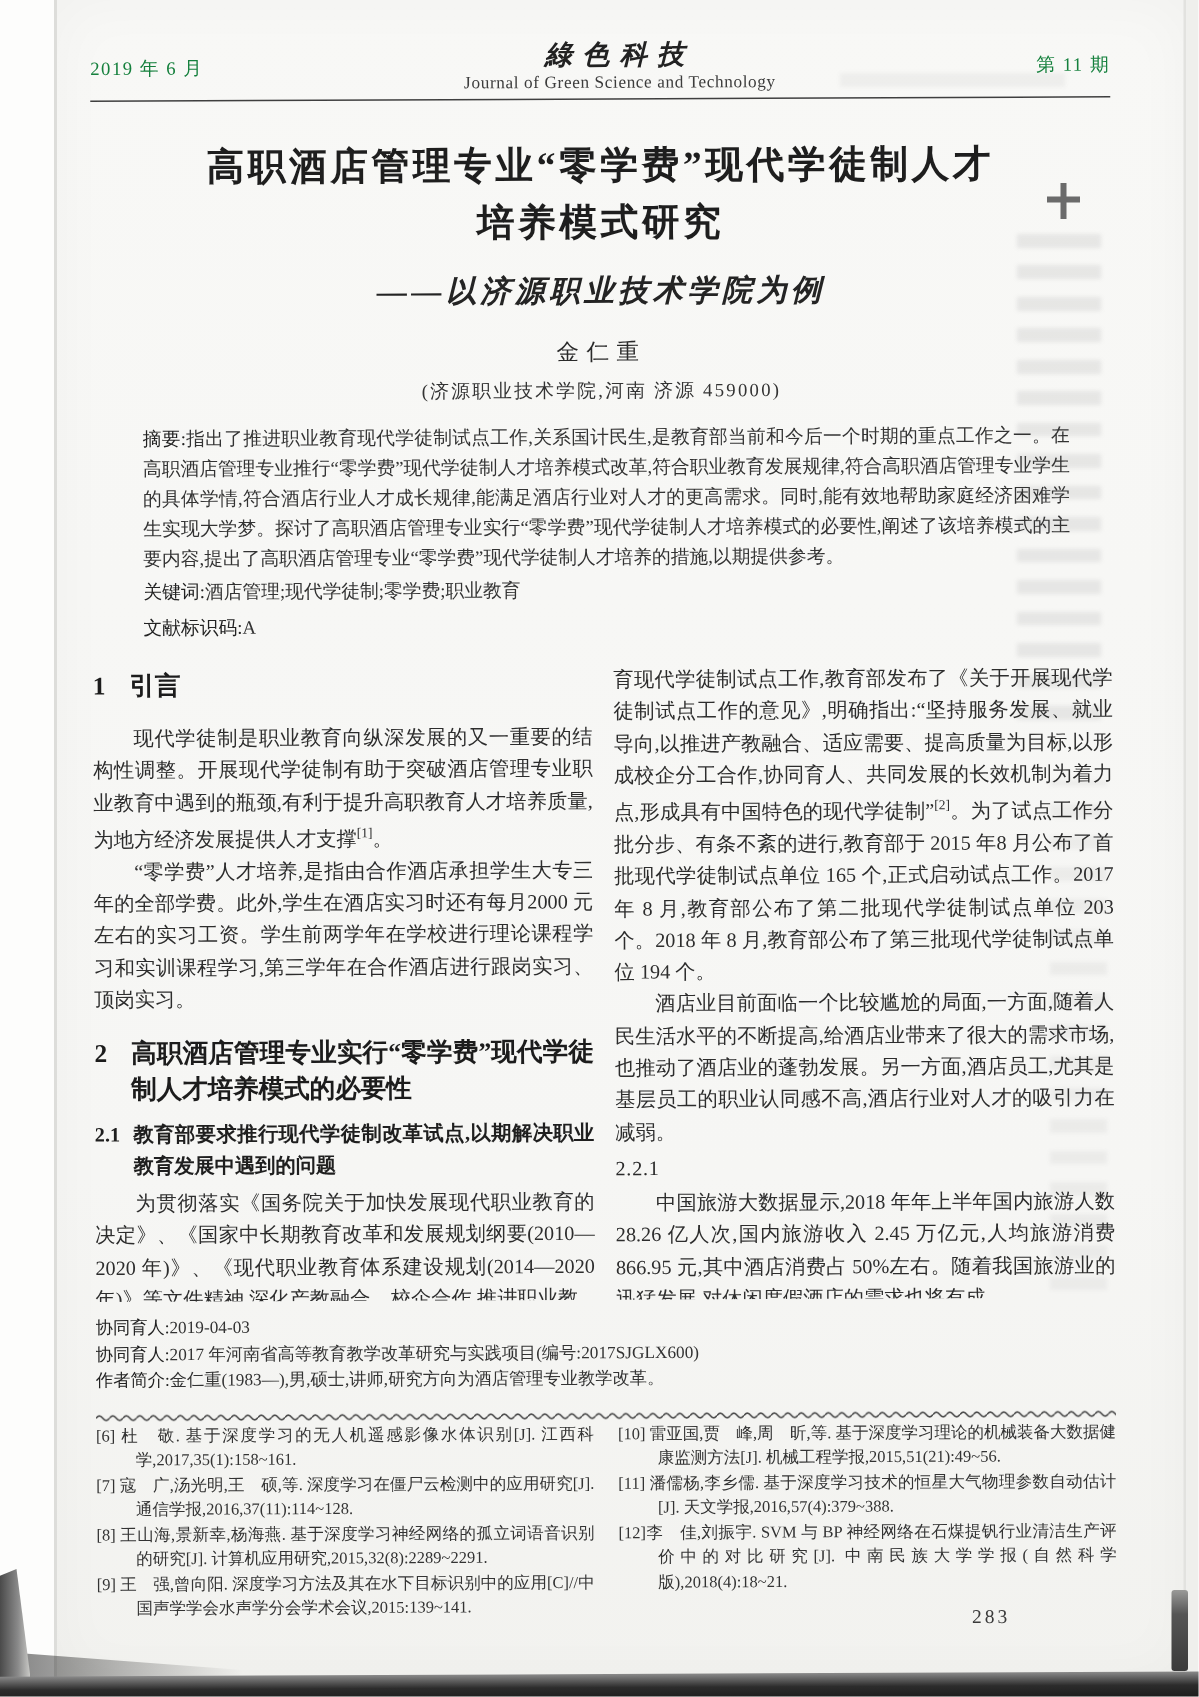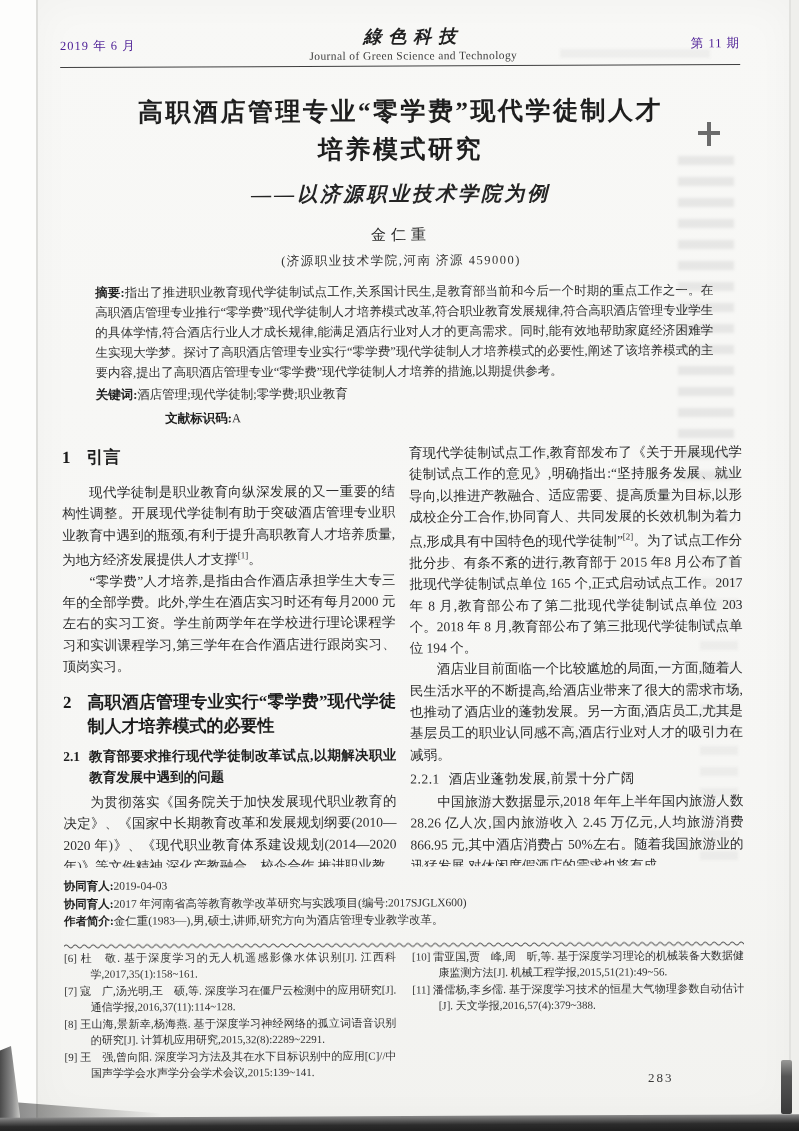--- a/index.html
+++ b/index.html
@@ -47,38 +47,38 @@
   .ghost-cross{position:absolute;opacity:.75;filter:blur(.4px);}
   .ghost-cross::before{content:"";position:absolute;left:0;top:9px;width:22px;height:4px;background:#3d3d3d;}
   .ghost-cross::after{content:"";position:absolute;left:9px;top:0;width:4px;height:24px;background:#3d3d3d;}
   
   .content{
     position:absolute;left:60px;top:26px;width:680px;
     transform:rotate(-0.25deg);transform-origin:top left;
   }
   
   .jheader{display:flex;align-items:flex-start;justify-content:space-between;}
-  .jh-date,.jh-issue{font-size:12.5px;color:#4c1d95;padding-top:12px;letter-spacing:1px;}
+  .jh-date,.jh-issue{font-size:12.5px;color:#15803d;padding-top:12px;letter-spacing:1px;}
   .jh-center{text-align:center;flex:1;}
   .jh-cn{font-size:18px;font-weight:bold;font-style:italic;letter-spacing:7px;color:#222;}
   .jh-en{font-size:11.5px;color:#3c3c3c;margin-top:1px;letter-spacing:.4px;}
   .jh-rule{border:none;border-top:1.6px solid #3f3f3f;margin:4px 0 0 0;}
   
   .title-block{text-align:center;margin-top:26px;}
   .t1{font-size:25px;font-weight:700;letter-spacing:2.5px;color:#1e1e1e;line-height:38px;}
   .t-sub{font-size:20px;font-weight:700;font-style:italic;letter-spacing:3px;color:#242424;margin-top:12px;}
   .author{font-size:15px;letter-spacing:5px;margin-top:18px;color:#2a2a2a;}
   .affil{font-size:12.5px;letter-spacing:1.5px;margin-top:8px;color:#333;}
   
   .meta-block{margin:12px 28px 0 34px;font-size:12.5px;line-height:20px;color:#333;text-align:justify;}
-  .lbl{font-weight:700;color:#222;}
+  .lbl{font-weight:400;color:#222;}
   .kw-line{margin-top:2px;}
   .clc-row{display:flex;margin:6px 28px 0 34px;font-size:12.5px;color:#333;}
   .clc-row .seg1{width:220px;}
-  .clc-row .seg2{width:215px;text-align:center;}
+  .clc-row .seg2{width:215px;}
   
   .columns{display:flex;gap:14px;margin-top:16px;height:424px;overflow:hidden;}
   .col{width:333px;font-size:13.5px;line-height:21.3px;text-align:justify;color:#2d2d2d;}
   .col p{margin:0;text-indent:2em;}
   .h1{font-size:17px;font-weight:700;color:#1c1c1c;display:flex;gap:16px;margin:2px 0 12px 0;line-height:24px;}
   .h1.second{margin:14px 0 8px 0;}
   .h2{font-weight:700;display:flex;gap:9px;margin:6px 0 4px 0;color:#1f1f1f;line-height:20.5px;}
   .h3{display:flex;gap:9px;margin:3px 0 2px 0;color:#2a2a2a;letter-spacing:.5px;line-height:21px;}
   sup{font-size:9px;}
   
@@ -150,21 +150,20 @@
         <span>2.1</span>
         <span>教育部要求推行现代学徒制改革试点,以期解决职业教育发展中遇到的问题</span>
       </div>
       <p>为贯彻落实《国务院关于加快发展现代职业教育的决定》、《国家中长期教育改革和发展规划纲要(2010—2020 年)》、《现代职业教育体系建设规划(2014—2020年)》等文件精神,深化产教融合、校企合作,推进职业教</p>
     </div>
     <div class="col">
       <p style="text-indent:0;"><span>育现代学徒制试点工作,教育部发布了《关于开展现代学徒制试点工作的意见》,明确指出:“坚持服务发展、就业导向,以推进产教融合、适应需要、提高质量为目标,以形成校企分工合作,协同育人、共同发展的长效机制为着力点,形成具有中国特色的现代学徒制”</span><sup>[2]</sup><span>。为了试点工作分批分步、有条不紊的进行,教育部于 2015 年8 月公布了首批现代学徒制试点单位 165 个,正式启动试点工作。2017 年 8 月,教育部公布了第二批现代学徒制试点单位 203 个。2018 年 8 月,教育部公布了第三批现代学徒制试点单位 194 个。</span></p>
       <p>酒店业目前面临一个比较尴尬的局面,一方面,随着人民生活水平的不断提高,给酒店业带来了很大的需求市场,也推动了酒店业的蓬勃发展。另一方面,酒店员工,尤其是基层员工的职业认同感不高,酒店行业对人才的吸引力在减弱。</p>
       <div class="h3">
         <span>2.2.1</span>
-        <span>酒店业蓬勃发展,前景十分广阔</span>
       </div>
       <p>中国旅游大数据显示,2018 年年上半年国内旅游人数 28.26 亿人次,国内旅游收入 2.45 万亿元,人均旅游消费 866.95 元,其中酒店消费占 50%左右。随着我国旅游业的迅猛发展,对休闲度假酒店的需求也将有成</p>
     </div>
   </div>
 
   <div class="footnotes">
     <div class="row"><span class="lbl">协同育人:</span><span>2019-04-03</span></div>
     <div class="row"><span class="lbl">协同育人:</span><span>2017 年河南省高等教育教学改革研究与实践项目(编号:2017SJGLX600)</span></div>
     <div class="row"><span class="lbl">作者简介:</span><span>金仁重(1983—),男,硕士,讲师,研究方向为酒店管理专业教学改革。</span></div>
   </div>
@@ -183,20 +182,21 @@
   <div class="refs">
     <div class="ref-col">
       <p class="ref-item">[6] 杜　敬. 基于深度学习的无人机遥感影像水体识别[J]. 江西科学,2017,35(1):158~161.</p>
       <p class="ref-item">[7] 寇　广,汤光明,王　硕,等. 深度学习在僵尸云检测中的应用研究[J]. 通信学报,2016,37(11):114~128.</p>
       <p class="ref-item">[8] 王山海,景新幸,杨海燕. 基于深度学习神经网络的孤立词语音识别的研究[J]. 计算机应用研究,2015,32(8):2289~2291.</p>
       <p class="ref-item">[9] 王　强,曾向阳. 深度学习方法及其在水下目标识别中的应用[C]//中国声学学会水声学分会学术会议,2015:139~141.</p>
     </div>
     <div class="ref-col">
       <p class="ref-item">[10] 雷亚国,贾　峰,周　昕,等. 基于深度学习理论的机械装备大数据健康监测方法[J]. 机械工程学报,2015,51(21):49~56.</p>
       <p class="ref-item">[11] 潘儒杨,李乡儒. 基于深度学习技术的恒星大气物理参数自动估计[J]. 天文学报,2016,57(4):379~388.</p>
+      <p class="ref-item">[12]李　佳,刘振宇. SVM 与 BP 神经网络在石煤提钒行业清洁生产评价中的对比研究[J]. 中南民族大学学报(自然科学版),2018(4):18~21.</p>
     </div>
   </div>
 
 </div>
 
 <div class="page-num">283</div>
 
 <div class="spine-shadow"></div>
 <div class="spine-wedge"></div>
 <div class="right-dark-bar"></div>

